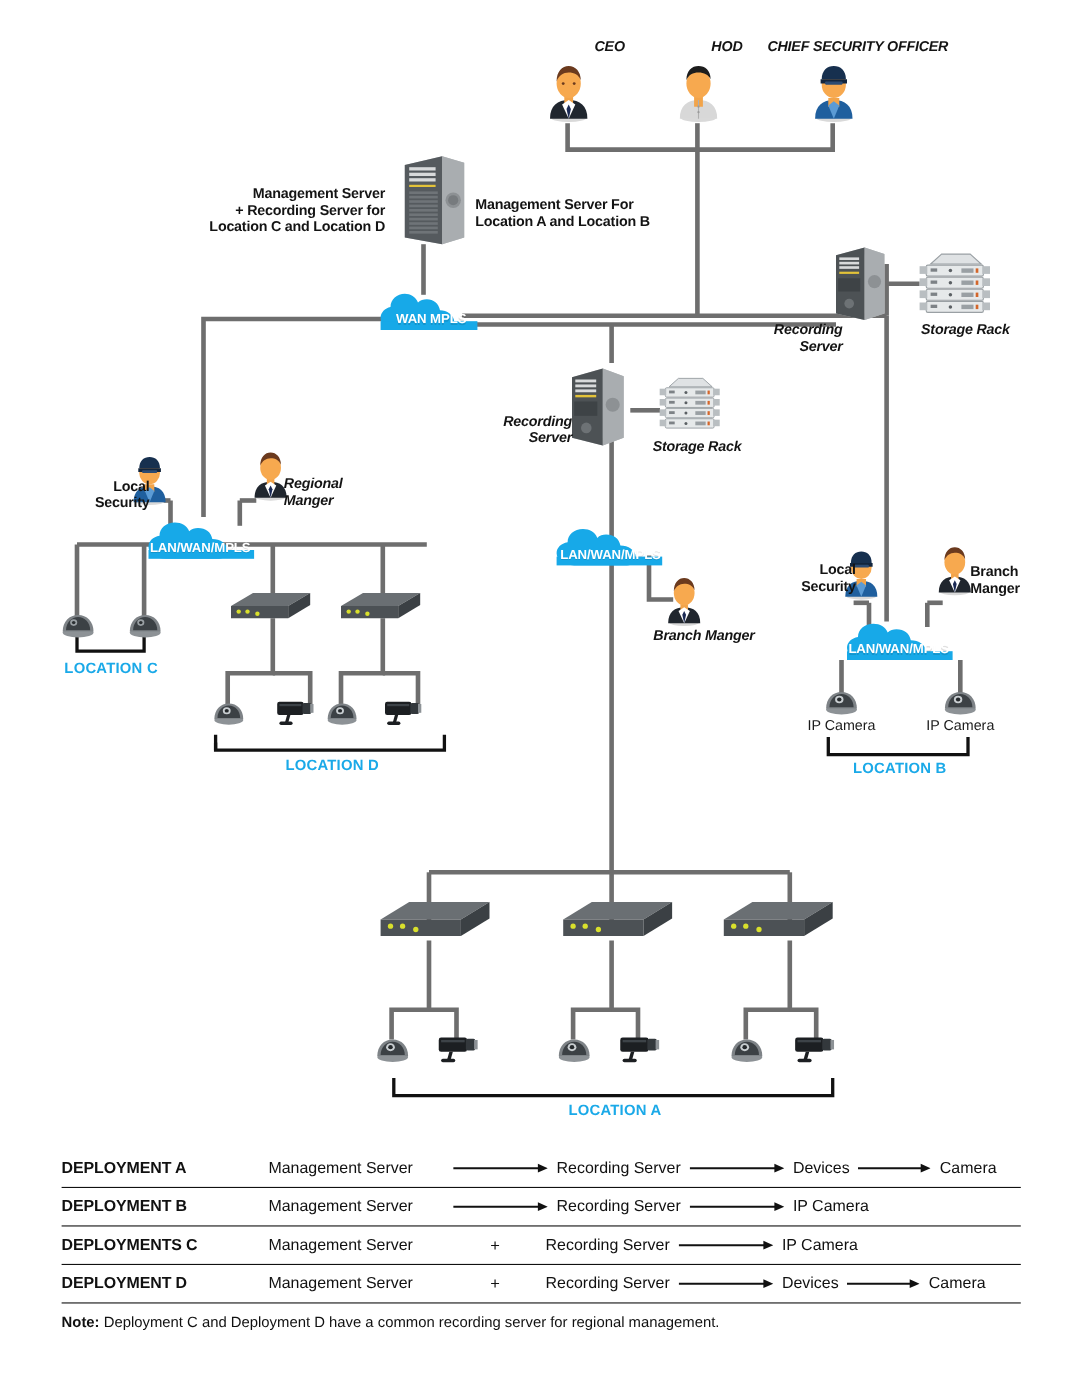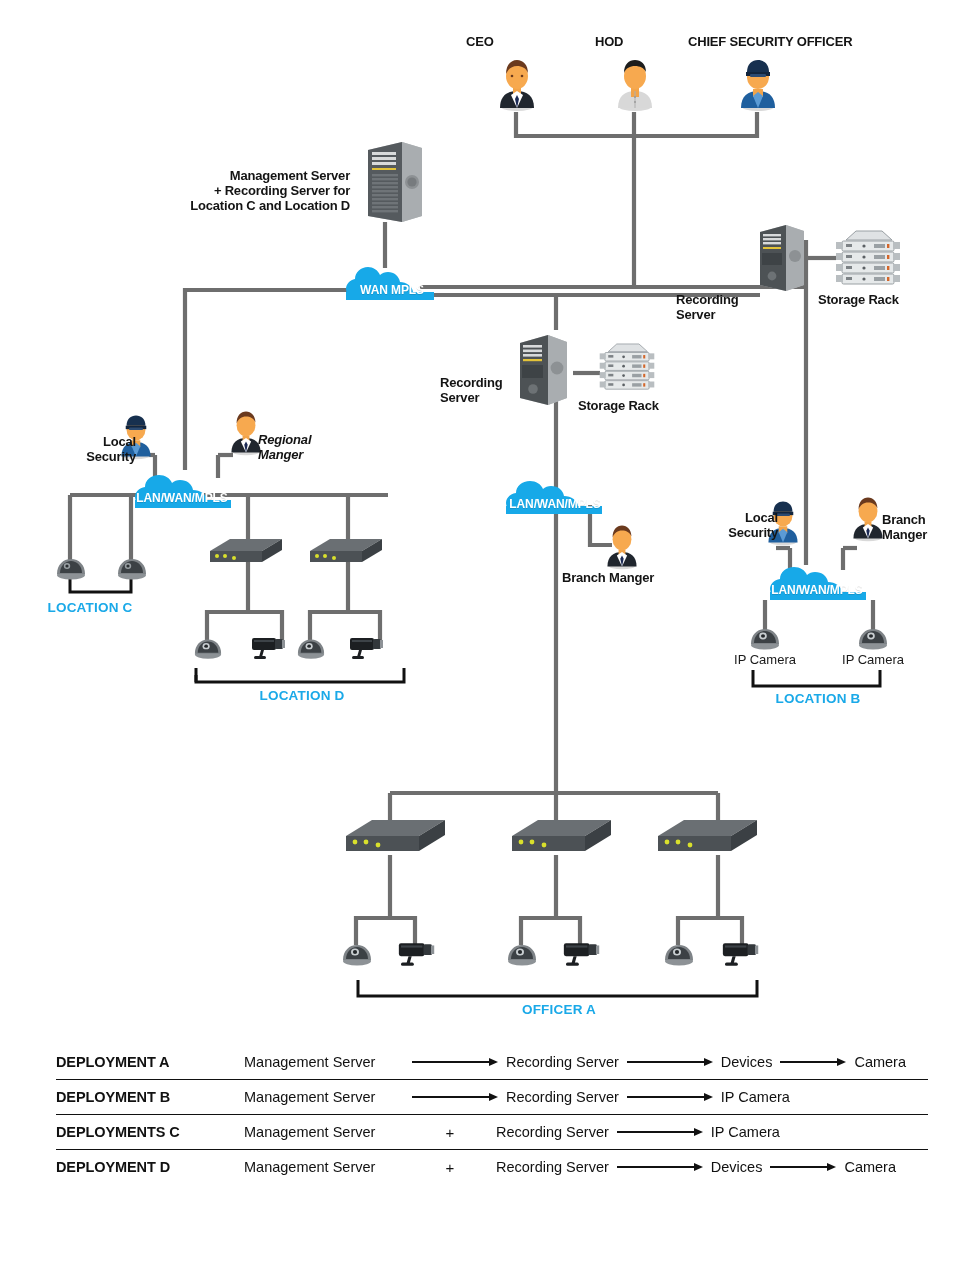--- a/index.html
+++ b/index.html
@@ -18,21 +18,21 @@
   .node { position:absolute; }
   .lbl {
     position:absolute;
     font-weight: bold;
     font-size: 13px;
     line-height: 15px;
     color:#141414;
     letter-spacing:-0.2px;
     white-space:pre;
   }
-  .lbl.center { text-align:left; }
+  .lbl.center { text-align:right;font-style:italic; }
   .lbl.right  { text-align:right; }
   .loc {
     position:absolute;
     color:#1aa9e8;
     font-weight:bold;
     font-size:13.5px;
     letter-spacing:0.2px;
     white-space:pre;
     text-align:center;
   }
@@ -252,20 +252,22 @@
         <rect x="10" y="66" width="26" height="2.4"></rect>
           <rect x="10" y="70" width="26" height="2.4"></rect>
       </g>
       <circle cx="50" cy="42" r="7" fill="#8d9194"></circle>
       <circle cx="50" cy="42" r="4.6" fill="#777b7e"></circle>
     </svg>
   </div>
   <div class="lbl right" style="left:190px; top:168px; width:160px;">Management Server
 + Recording Server for
 Location C and Location D</div>
+  <div class="lbl" style="left:432px; top:178px; width:220px;">Management Server For
+Location A and Location B</div>
 
   <div class="cloud" style="left:344px; top:262px;">
     <svg width="96" height="40" viewBox="0 0 96 40">
       <path d="M16 38c-8 0-14-5-14-11 0-5 4-9 9-10 0-7 6-12 13-12 5 0 10 3 12 8 2-2 5-3 8-3 6 0 11 4 12 10 6 0 13 4 13 11 0 4-3 7-7 7z" fill="#17a9e8"></path>
       <rect x="2" y="30" width="88" height="8" fill="#17a9e8"></rect>
     </svg>
     <div class="ctext" style="top:21px;">WAN MPLS</div>
   </div>
 
   <div class="node" style="left:756px; top:222px;">
@@ -446,21 +448,21 @@
   </div>
   <div class="node" style="left:116px; top:556px;">
     <svg width="32" height="24" viewBox="0 0 32 24">
       <ellipse cx="16" cy="19" rx="14" ry="4.5" fill="#8d9296"></ellipse>
       <path d="M2 18c0-9 6-15 14-15s14 6 14 15z" fill="#7e8387"></path>
       <path d="M5 17c0-7 5-12 11-12s11 5 11 12z" fill="#3c4145"></path>
       <ellipse cx="12" cy="10" rx="3.2" ry="3" fill="#9aa0a4"></ellipse>
       <ellipse cx="12" cy="10" rx="1.6" ry="1.5" fill="#2b2f32"></ellipse>
     </svg>
   </div>
-  <div class="loc" style="left:30px; top:600px; width:120px;">LOCATION C</div>
+  <div class="loc" style="left:41px; top:600px; width:120px;">LOCATION C</div>
 
   <div class="node" style="left:208px; top:537px;">
     <svg width="76" height="34" viewBox="0 0 76 34">
       <path d="M2 14 L22 2 L74 2 L54 14 Z" fill="#6a6f73"></path>
       <path d="M2 14 L54 14 L54 25 L2 25 Z" fill="#4c5155"></path>
       <path d="M54 14 L74 2 L74 13 L54 25 Z" fill="#3b4044"></path>
       <g>
           <circle cx="9" cy="19" r="2" fill="#d9e02c"></circle>
           <circle cx="17" cy="19" r="2" fill="#d9e02c"></circle>
           <circle cx="26" cy="21" r="2" fill="#d9e02c"></circle>
@@ -687,21 +689,21 @@
   <div class="node" style="left:718px; top:939px;">
     <svg width="44" height="30" viewBox="0 0 40 28">
       <rect x="4" y="4" width="24" height="12" rx="2" fill="#1c1f22"></rect>
       <rect x="27" y="5" width="8" height="10" rx="1.5" fill="#33383c"></rect>
       <rect x="34" y="6" width="3" height="8" fill="#8d9296"></rect>
       <path d="M13 16 l-2 7 h3 l2-7z" fill="#1c1f22"></path>
       <rect x="6" y="22" width="12" height="3" rx="1.5" fill="#1c1f22"></rect>
       <rect x="6" y="6" width="20" height="2" fill="#3d4348"></rect>
     </svg>
   </div>
-  <div class="loc" style="left:497px; top:1002px; width:124px;">OFFICER A</div>
+  <div class="loc" style="left:497px; top:1002px; width:124px;">LOCATION A</div>
 
   <div class="dep-wrap">
     <div id="dep-rows">
         <div class="dep-row">
           <div class="dep-name">DEPLOYMENT A</div>
           <div class="dep-flow">
             <span class="dep-step" style="min-width: 160px;">Management Server</span>
             <svg class="dep-arrow" width="86" height="10" viewBox="0 0 86 10">
               <line x1="0" y1="5" x2="78" y2="5" stroke="#111" stroke-width="1.8"></line>
               <path d="M77 1 L86 5 L77 9 Z" fill="#111"></path>
@@ -760,15 +762,18 @@
             </svg>
             <span class="dep-step">Devices</span>
             <svg class="dep-arrow" width="66" height="10" viewBox="0 0 66 10">
               <line x1="0" y1="5" x2="58" y2="5" stroke="#111" stroke-width="1.8"></line>
               <path d="M57 1 L66 5 L57 9 Z" fill="#111"></path>
             </svg>
             <span class="dep-step">Camera</span>
           </div>
         </div>
       </div>
+    <div class="dep-note">
+      <b>Note:</b><span> Deployment C and Deployment D have a common recording server for regional management.</span>
+    </div>
   </div>
 
 </div>
 
 </body></html>

